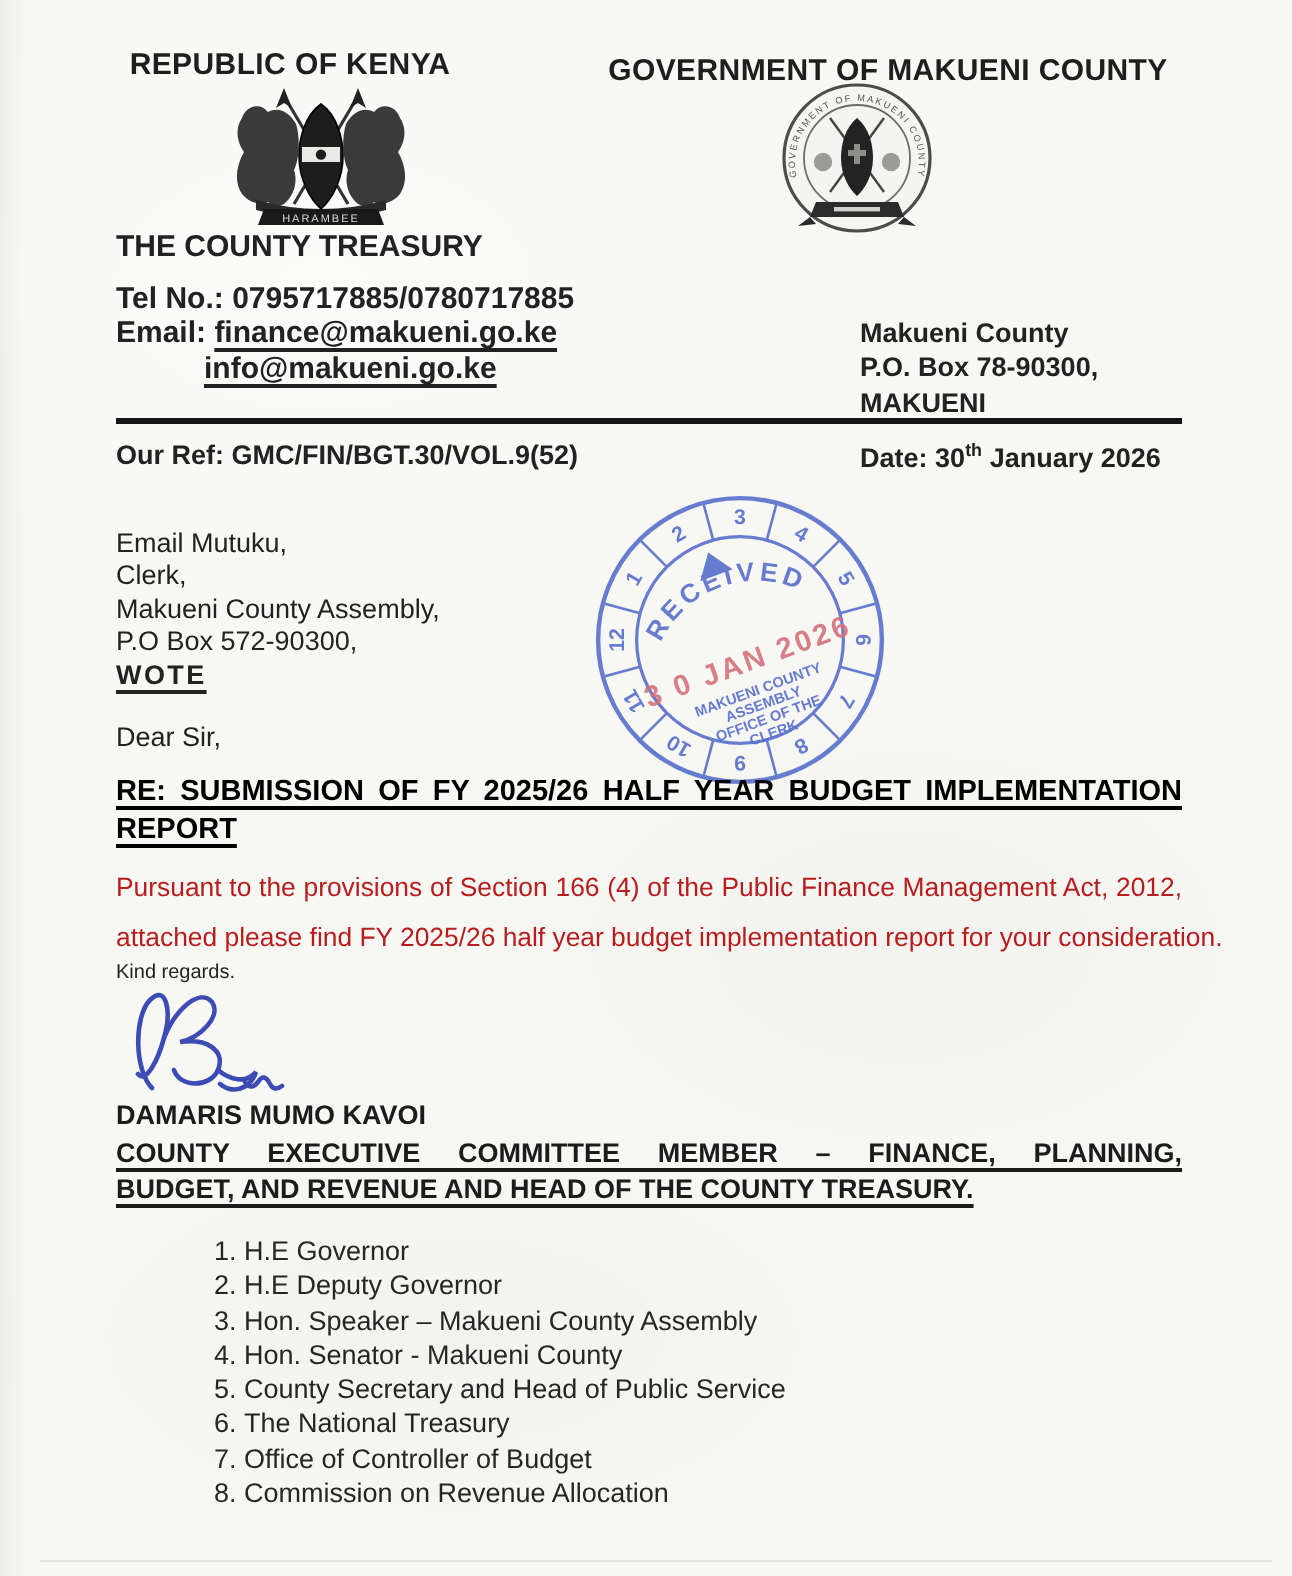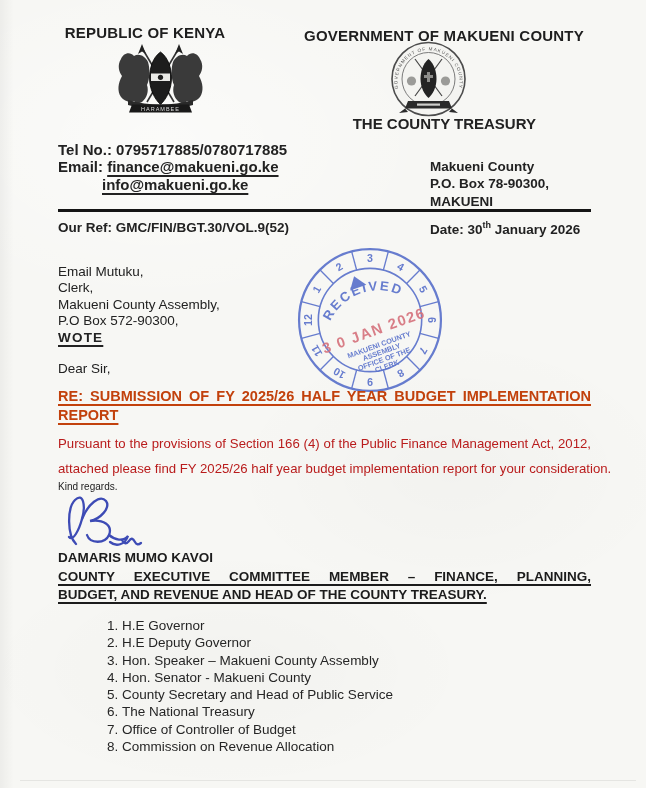--- a/index.html
+++ b/index.html
@@ -25,40 +25,40 @@
 
   .abs { position:absolute; }
   .u { text-decoration:underline; text-decoration-thickness:1.5px; text-underline-offset:3px; }
   .force-justify { text-align:justify; text-align-last:justify; }
 
   .hdr-title { font-size:15px; font-weight:bold; letter-spacing:.2px; color:#1e1e1e; }
   #republic-title { left:50px; top:24px; width:190px; text-align:center; }
   #gov-title { left:300px; top:27px; width:288px; text-align:center; }
   #kenya-arms { left:103px; top:41px; }
   #makueni-seal { left:381px; top:39px; }
-  #treasury-title { left:58px; top:115px; width:478px; text-align:right; font-size:15px; font-weight:bold; }
+  #treasury-title { left:58px; top:115px; width:478px; text-align:left; font-size:15px; font-weight:bold; }
 
   #contact-block { left:58px; top:141px; font-size:15px; font-weight:bold; line-height:17.4px; }
   #contact-block .indent { padding-left:44px; }
   #sender-address { left:430px; top:158px; font-size:13.5px; font-weight:bold; line-height:17.4px; }
 
   #header-rule { left:58px; top:209px; width:533px; height:3px; background:#151515; }
 
   #ref-row { left:58px; top:220px; width:533px; font-size:13.5px; font-weight:bold; }
   #ref-row .date { position:absolute; left:372px; top:0; }
   sup { font-size:9px; }
 
   #recipient-block { left:58px; top:264px; font-size:13.5px; line-height:16.3px; }
   #recipient-city { font-weight:bold; letter-spacing:1.2px; margin-top:1px; }
 
   #received-stamp { left:294px; top:244px; opacity:.9; }
 
   #salutation { left:58px; top:361px; font-size:13.5px; }
 
-  #subject-block { left:58px; top:387px; width:533px; font-size:14.5px; font-weight:bold; line-height:19px; color:#c2410c; }
+  #subject-block { left:58px; top:387px; width:533px; font-size:14.5px; font-weight:bold; line-height:19px; color:#000000; }
   #subject-block .line { display:block; }
 
   #body-block { left:58px; top:431px; width:533px; font-size:13.2px; line-height:25px; color:#b91c1c; }
   #body-block .line { display:block; white-space:nowrap; }
   #body-block .line.jst { white-space:normal; }
 
   #closing { left:58px; top:481px; font-size:10px; }
 
   #signature { left:58px; top:492px; }
 

